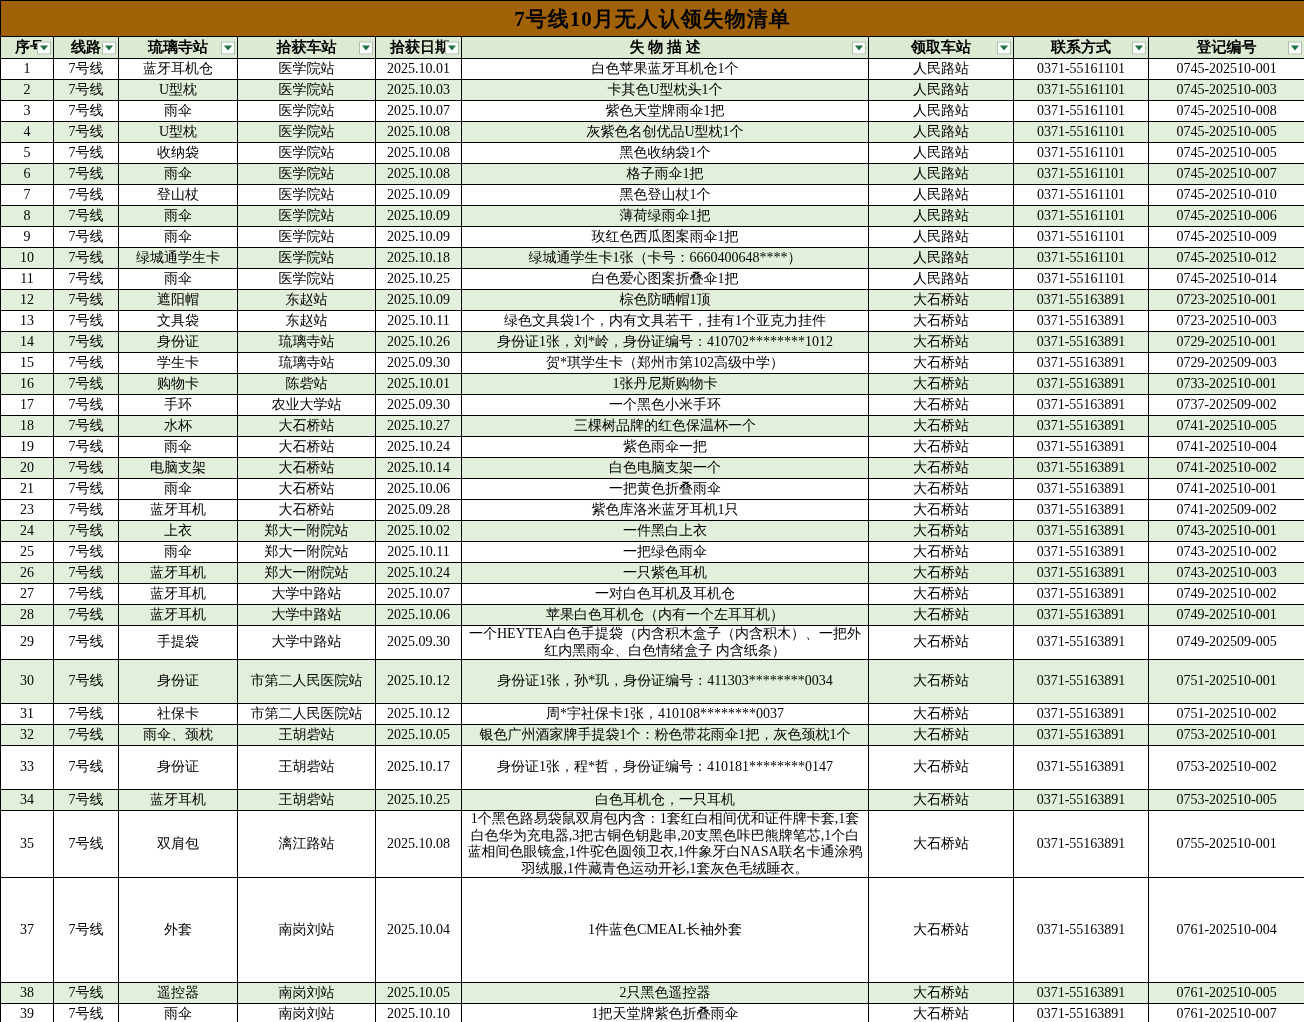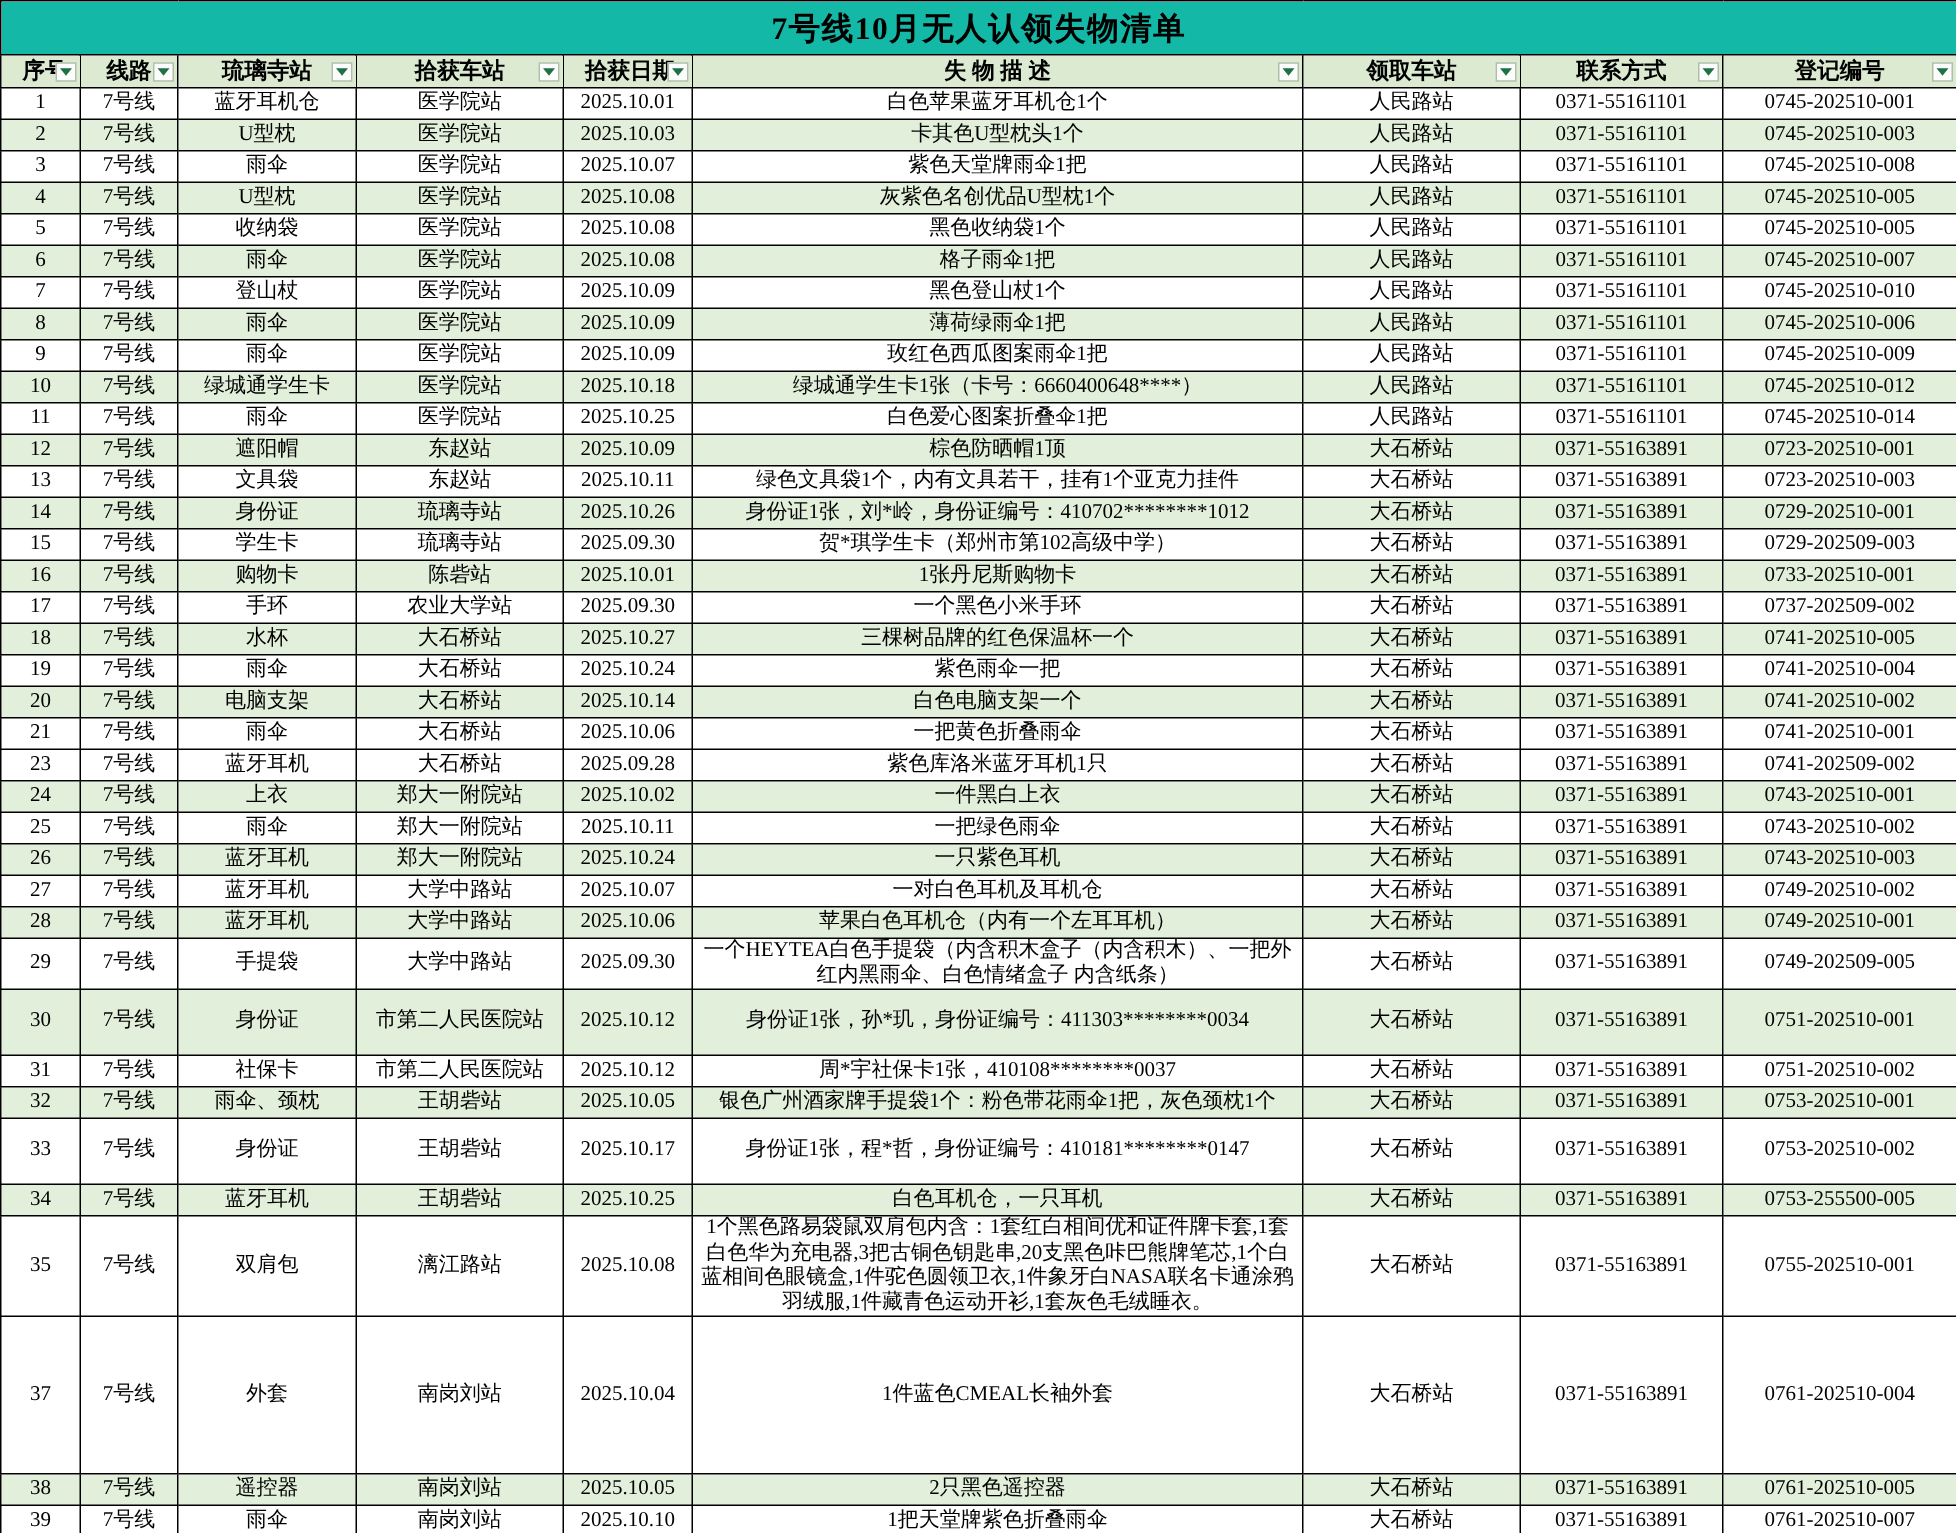--- a/index.html
+++ b/index.html
@@ -25,21 +25,21 @@
   col.c7 { width: 135px; }
   col.c8 { width: 156px; }
 
   td, th { border: 1px solid #000; overflow: hidden; }
 
   tr.title-row { height: 36px; }
   .title-cell {
     text-align: center;
     font-weight: bold;
     font-size: 21px;
-    background: #14b8a6;
+    background: #a16207;
     letter-spacing: 1px;
   }
   thead tr.header-row { height: 22px; }
   th.colhead {
     position: relative;
     background: #dcead2;
     font-weight: bold;
     font-size: 15px;
     text-align: center;
     vertical-align: middle;
@@ -481,21 +481,21 @@
   </tr>
       <tr class="band">
     <td>34</td>
     <td>7号线</td>
     <td>蓝牙耳机</td>
     <td>王胡砦站</td>
     <td>2025.10.25</td>
     <td class="desc">白色耳机仓，一只耳机</td>
     <td>大石桥站</td>
     <td>0371-55163891</td>
-    <td>0753-255500-005</td>
+    <td>0753-202510-005</td>
   </tr>
       <tr>
     <td>35</td>
     <td>7号线</td>
     <td>双肩包</td>
     <td>漓江路站</td>
     <td>2025.10.08</td>
     <td class="desc">1个黑色路易袋鼠双肩包内含：1套红白相间优和证件牌卡套,1套白色华为充电器,3把古铜色钥匙串,20支黑色咔巴熊牌笔芯,1个白蓝相间色眼镜盒,1件驼色圆领卫衣,1件象牙白NASA联名卡通涂鸦羽绒服,1件藏青色运动开衫,1套灰色毛绒睡衣。</td>
     <td>大石桥站</td>
     <td>0371-55163891</td>

